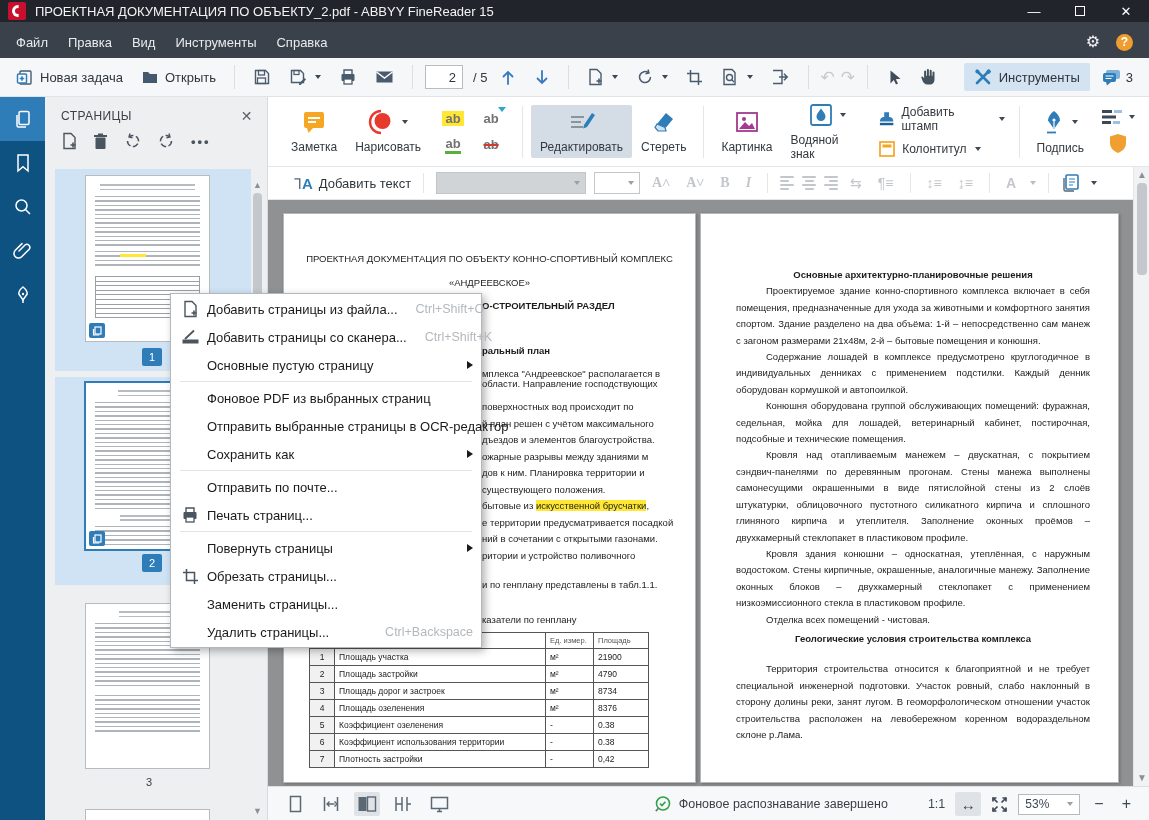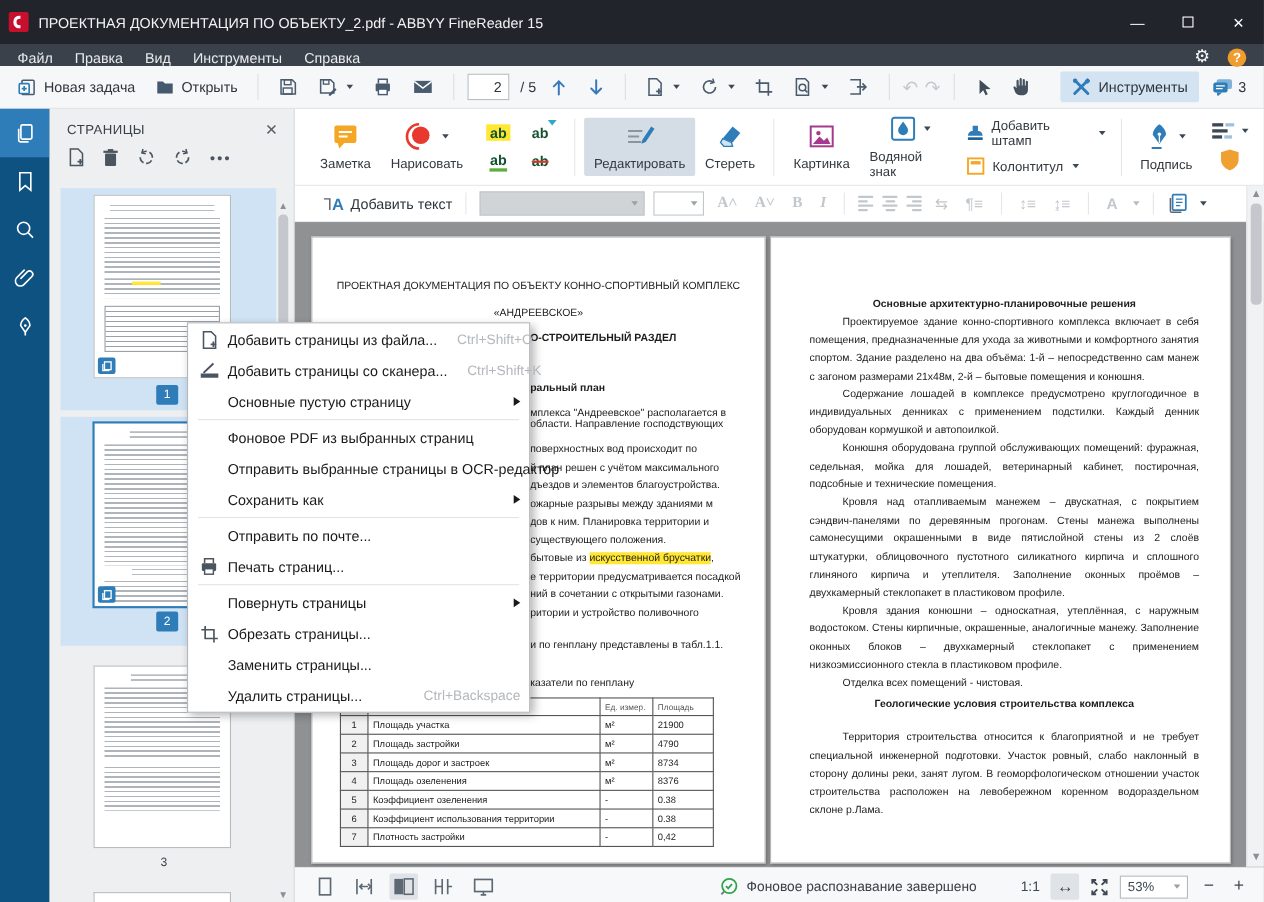--- a/index.html
+++ b/index.html
@@ -1,31 +1,31 @@
 <!DOCTYPE html>
 <html><head>
 <meta charset="utf-8">
 <style>
   * { box-sizing: border-box; margin: 0; padding: 0; }
   html,body { width:1149px; height:820px; overflow:hidden; }
   body { font-family:"Liberation Sans", sans-serif; background:#8f9193; position:relative; color:#2c333a; }
 
   
-  .titlebar { height:40px; background:#21252b; display:flex; align-items:center; padding-left:8px; }
+  .titlebar { height:22px; background:#21252b; display:flex; align-items:center; padding-left:8px; }
   .logo { width:18px; height:18px; background:#c8102e; border-radius:2px; position:relative; flex:0 0 auto; }
   .logo::after { content:""; position:absolute; left:4px; top:3px; width:12px; height:12px;
     border-radius:50%; background:#fff; clip-path:polygon(0 0,55% 0,55% 100%,0 100%); }
   .logo::before { content:""; position:absolute; left:7px; top:6px; width:6px; height:6px; border-radius:50%; background:#c8102e; z-index:1; }
   .win-title { color:#f2f3f4; font-size:13px; margin-left:9px; white-space:nowrap; }
   .win-controls { margin-left:auto; display:flex; height:30px; }
   .win-btn { width:46px; display:flex; align-items:center; justify-content:center; color:#fff; font-size:13px; }
   .max-glyph { width:10px; height:10px; border:1px solid #fff; display:block; }
 
   
-  .menubar { height:20px; background:#3a414b; display:flex; align-items:center; padding:4px 10px 0 6px; }
+  .menubar { height:36px; background:#3a414b; display:flex; align-items:center; padding:4px 10px 0 6px; }
   .menubar .mitem { color:#e9ebed; font-size:13px; padding:4px 10px; }
   .menubar-right { margin-left:auto; display:flex; align-items:center; gap:16px; padding-right:6px; }
   .gear { color:#f2f3f4; font-size:16px; line-height:1; }
   .help-circle { width:17px; height:17px; border-radius:50%; background:#f09d2f; color:#fff; font-size:12px; font-weight:bold;
     display:flex; align-items:center; justify-content:center; }
 
   
   .toolbar { height:39px; background:#f6f7f8; border-bottom:1px solid #e1e4e7; display:flex; align-items:center; padding:0 10px; gap:6px; }
   .tbtn { display:flex; align-items:center; gap:6px; padding:4px 6px; border-radius:2px; font-size:13px; color:#2e353c; }
   .tsep { width:1px; height:24px; background:#dcdfe2; margin:0 6px; flex:0 0 auto; }
@@ -67,21 +67,21 @@
   .pscroll .thumb-v { position:absolute; left:2px; width:9px; border-radius:4px; background:#c4c8cc; }
 
   .main { flex:1; display:flex; flex-direction:column; position:relative; min-width:0; }
 
   
   .ribbon { height:70px; background:#fff; border-bottom:1px solid #e4e7ea; display:flex; align-items:center; padding:0 6px 0 14px; }
   .rbtn { display:flex; flex-direction:column; align-items:center; justify-content:center; gap:5px; padding:4px 9px; font-size:12px; color:#33393f; border-radius:2px; }
   .rbtn.sel { background:#d4dde6; }
   .rsep { width:1px; height:52px; background:#e4e7ea; margin:0 8px; flex:0 0 auto; }
   .ab-grid { display:grid; grid-template-columns:38px 38px; grid-template-rows:26px 26px; margin:0 4px; }
-  .ab-cell { display:flex; align-items:center; justify-content:center; font-size:13px; font-weight:bold; color:#14532d; position:relative;text-align:center; }
+  .ab-cell { display:flex; align-items:center; justify-content:center; font-size:13px; font-weight:bold; color:#737373; position:relative;text-align:center; }
   .ab-yellow { background:#ffe733; padding:0 3px; }
   .ab-under { border-bottom:3px solid #5aaf3c; }
   .ab-strike { text-decoration:line-through; text-decoration-color:#d23b2f; text-decoration-thickness:2px; }
   .ab-caret { position:absolute; top:1px; right:4px; width:0; height:0; border-left:4px solid transparent; border-right:4px solid transparent; border-top:5px solid #2aa9c9; }
   .stackgrp { display:flex; flex-direction:column; gap:7px; padding:0 6px; }
   .stackrow { display:flex; align-items:center; gap:6px; font-size:12px; color:#33393f; }
   .icon-only-col { display:flex; flex-direction:column; gap:8px; padding:0 8px; align-items:center; }
   .hrow { display:flex; align-items:center; gap:4px; }
 
   

